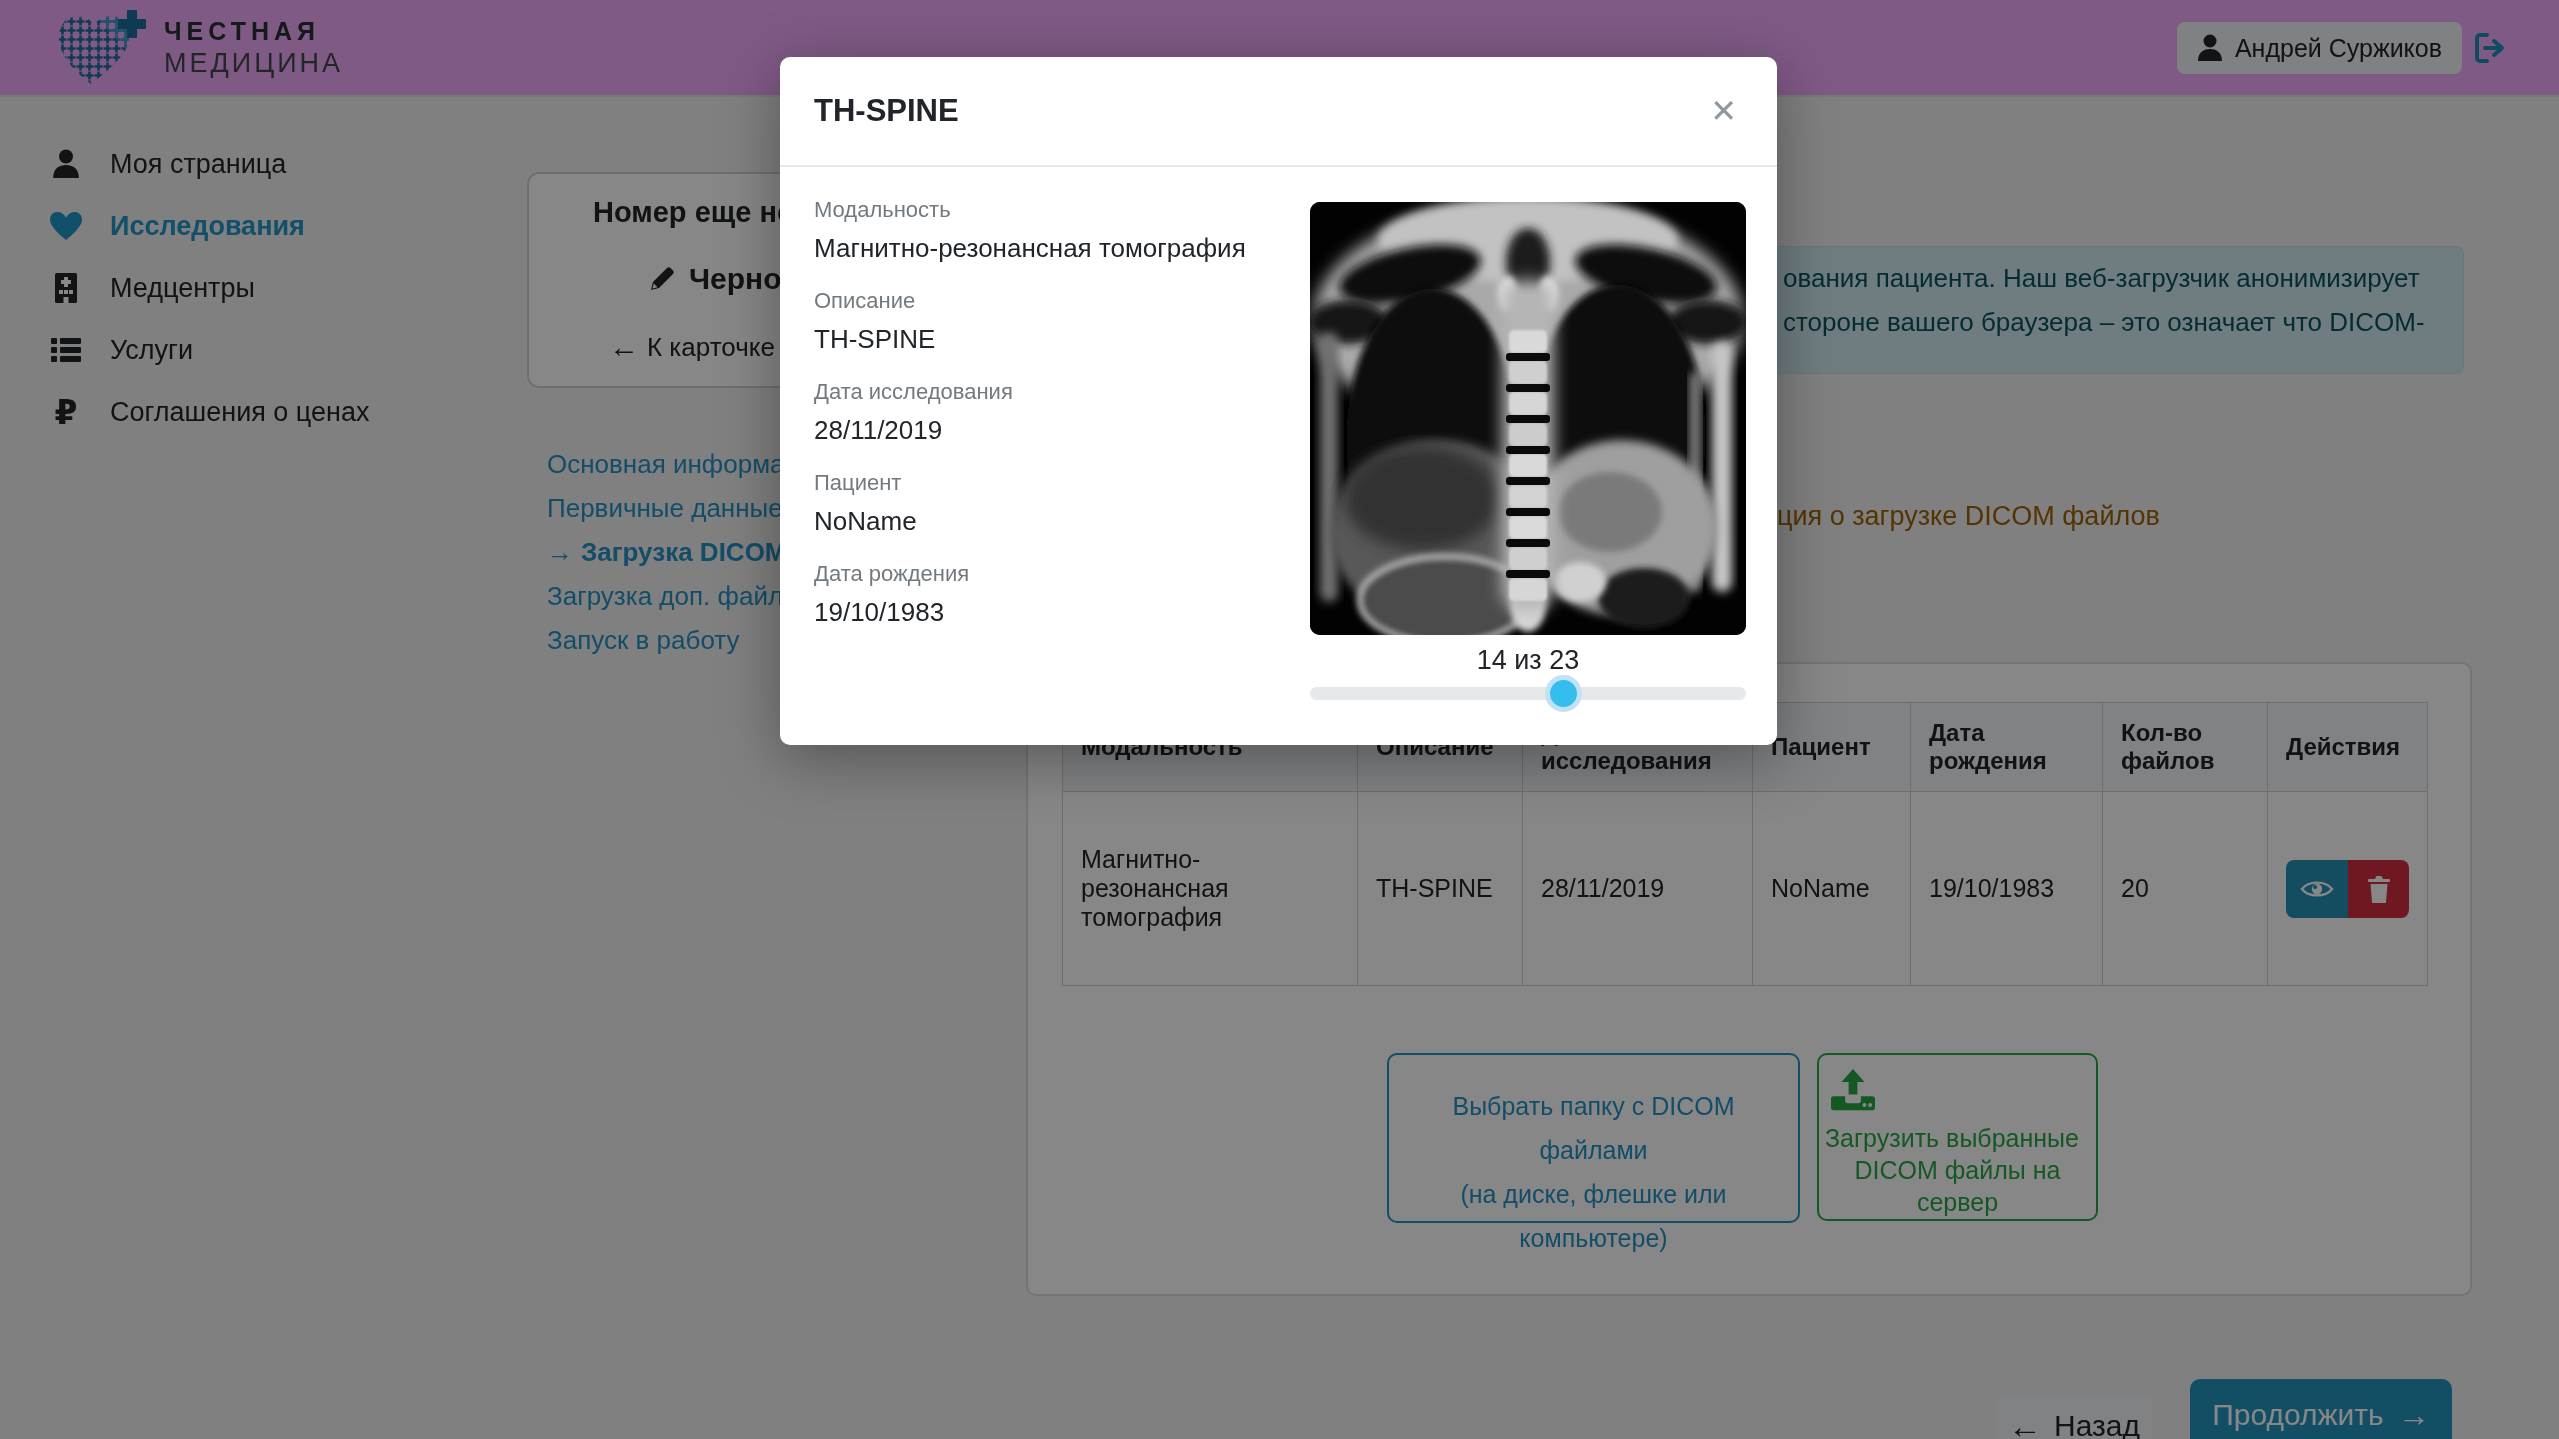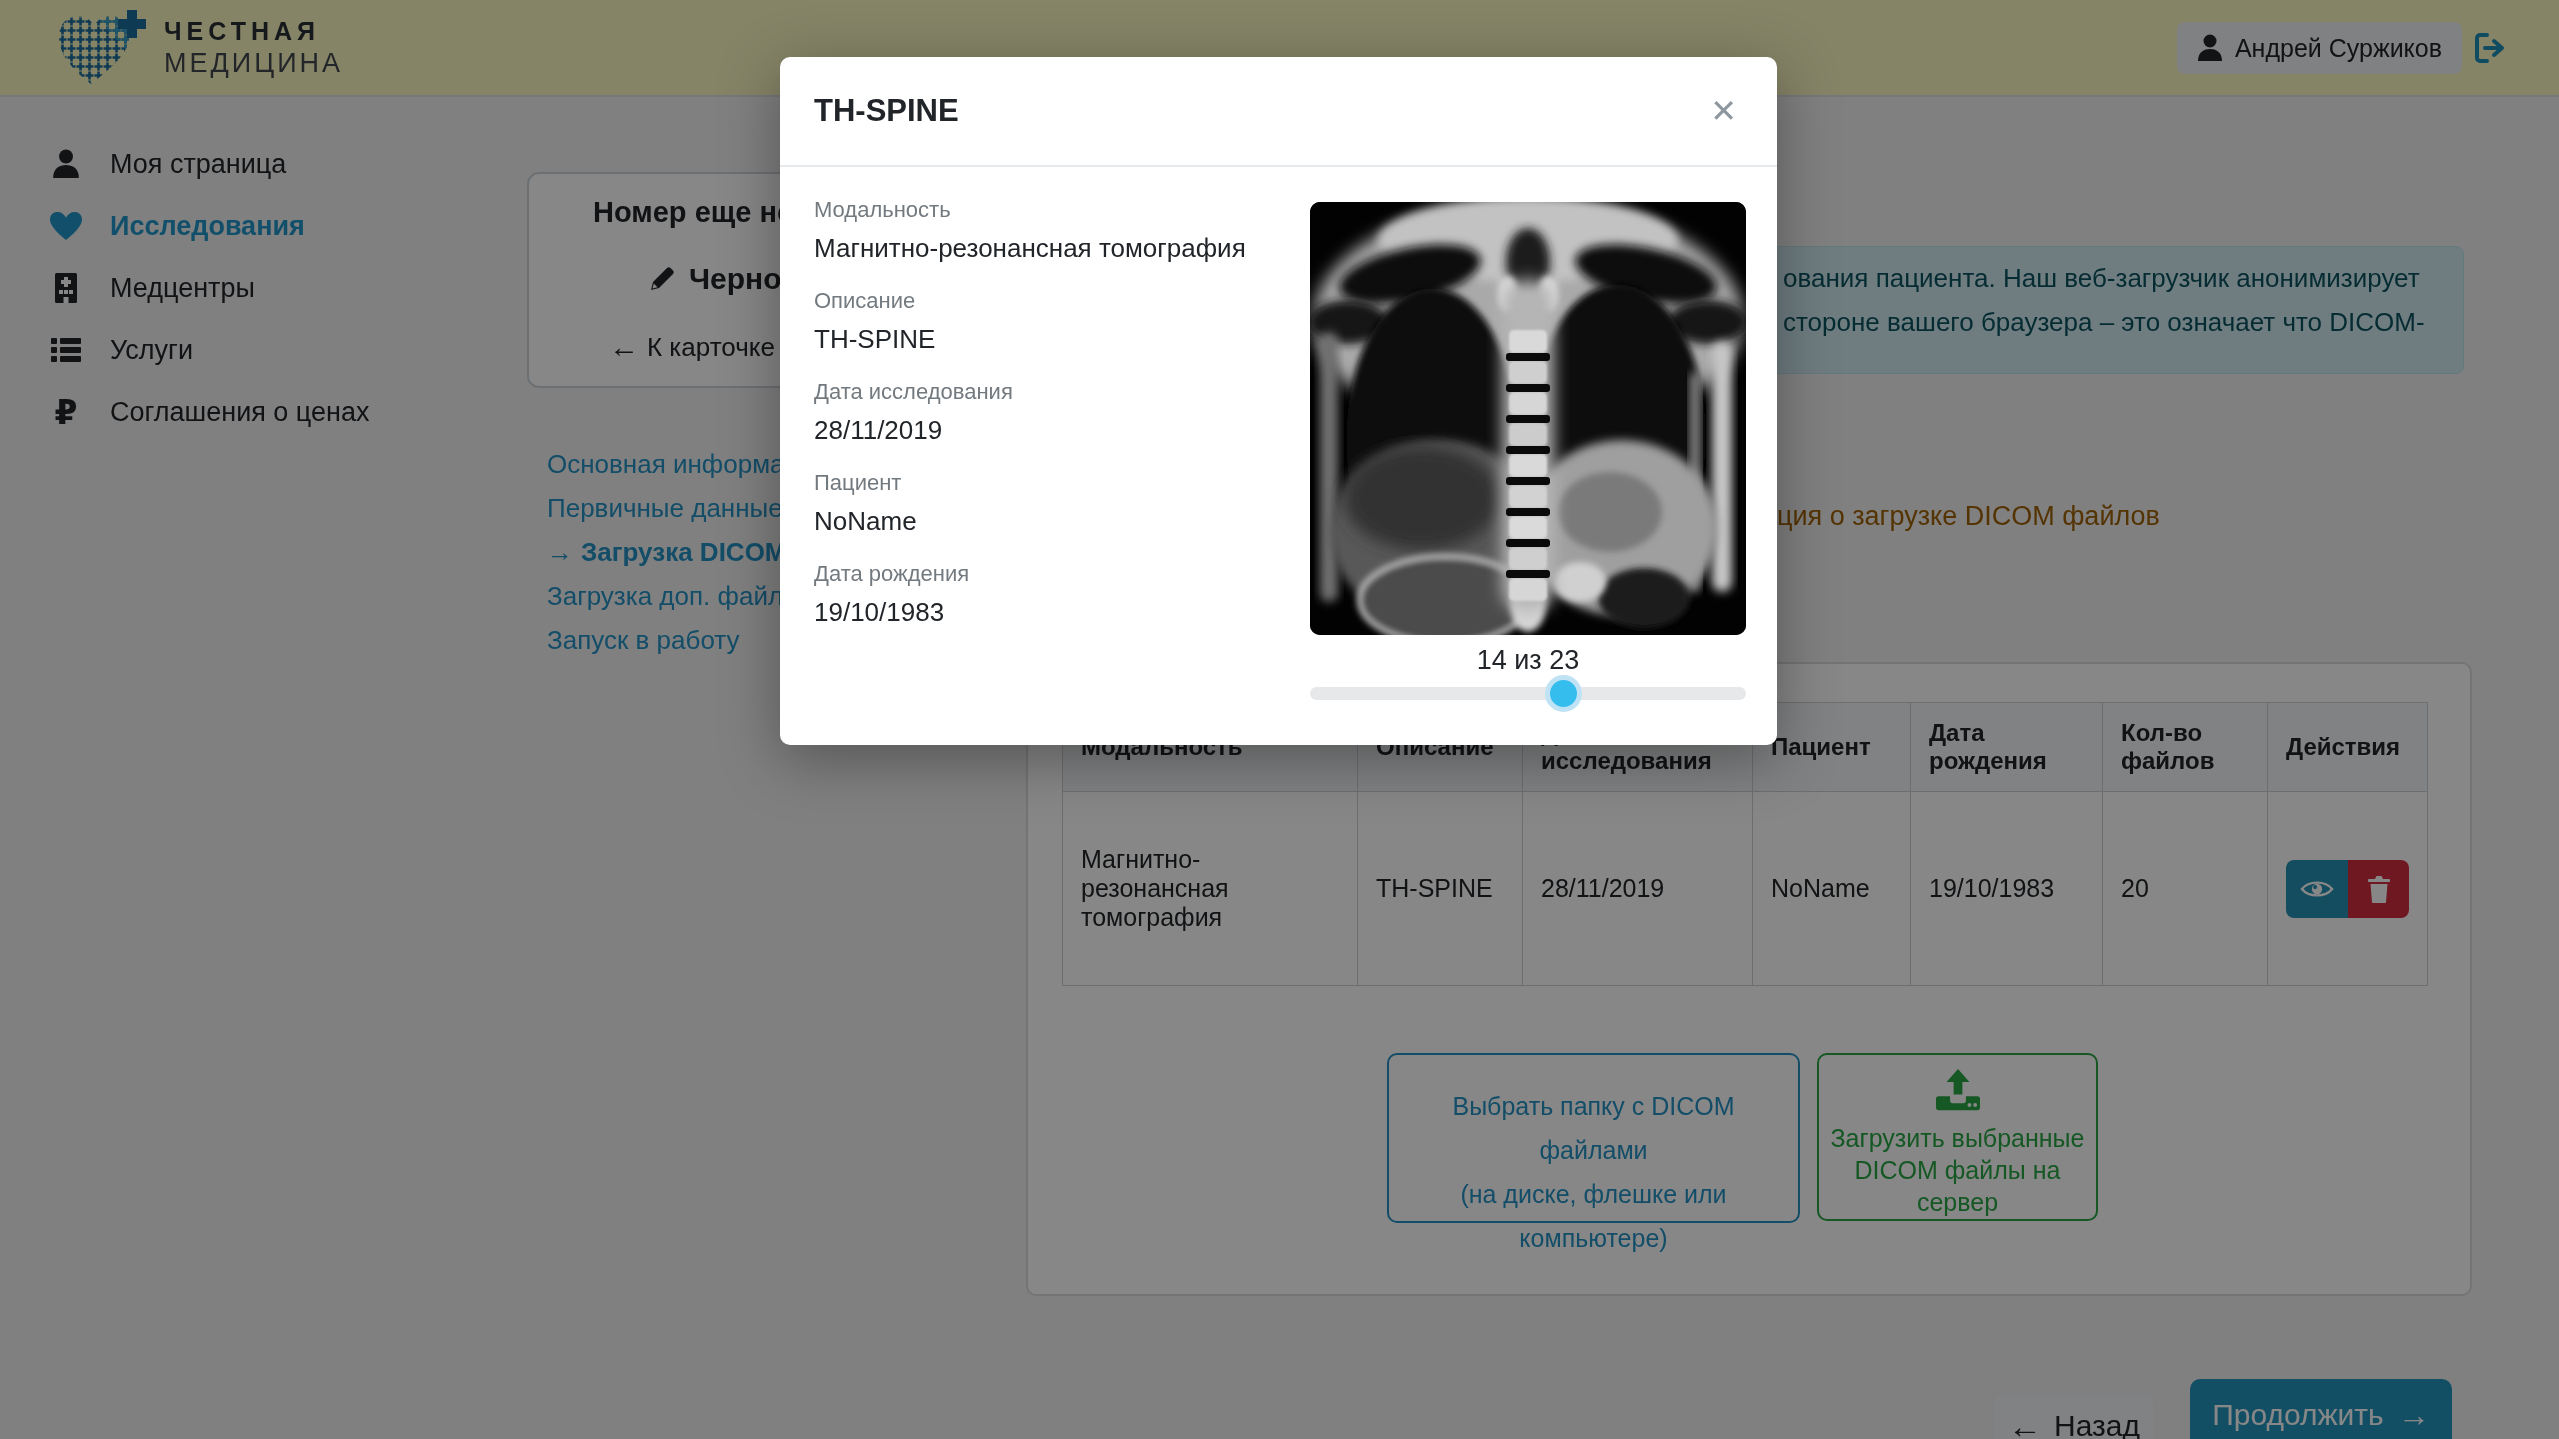--- a/index.html
+++ b/index.html
@@ -1,21 +1,21 @@
 <!DOCTYPE html>
 <html><head>
 <meta charset="utf-8">
 <style>
   html,body{margin:0;padding:0;background:#5f6165;}
   #canvas{position:relative;width:2559px;height:1439px;overflow:hidden;background:#f1f2f4;
           font-family:"Liberation Sans","DejaVu Sans",sans-serif;color:#212529;}
   .abs{position:absolute;}
 
   
-  .header{left:0;top:0;width:2559px;height:95px;background:#fef9c3;border-bottom:2px solid #dfe3e6;z-index:1;}
+  .header{left:0;top:0;width:2559px;height:95px;background:#f0abfc;border-bottom:2px solid #dfe3e6;z-index:1;}
   .logo{left:58px;top:8px;display:flex;align-items:center;gap:14px;}
   .logo-text .l1{font-size:25px;font-weight:bold;letter-spacing:5px;color:#2b3035;}
   .logo-text .l2{font-size:27px;letter-spacing:3px;color:#43494e;margin-top:2px;}
   .user-chip{right:97px;top:22px;height:52px;background:#f1f3f5;border-radius:8px;display:flex;
              align-items:center;gap:12px;padding:0 20px;font-size:25px;color:#212529;}
   .logout{right:52px;top:30px;width:36px;height:36px;}
 
   
   .sidebar{left:0;top:95px;width:490px;bottom:12px;padding-top:38px;z-index:1;}
   .side-item{height:62px;display:flex;align-items:center;padding-left:46px;font-size:27px;cursor:pointer;color:#212529;}
@@ -48,21 +48,21 @@
   table.dicom th{background:#f4f6f7;font-size:24px;font-weight:bold;height:60px;}
   table.dicom td{font-size:25px;height:165px;}
   .act-wrap{display:flex;}
   .btn-eye{width:64px;height:58px;background:#2592b4;border:none;border-radius:8px 0 0 8px;display:flex;align-items:center;justify-content:center;cursor:pointer;}
   .btn-trash{width:62px;height:58px;background:#d32f3f;border:none;border-radius:0 8px 8px 0;display:flex;align-items:center;justify-content:center;cursor:pointer;}
 
   .upload-blue{left:1387px;top:1053px;width:413px;height:170px;border:2px solid #2592c4;border-radius:10px;background:transparent;
                display:flex;flex-direction:column;align-items:center;cursor:pointer;z-index:1;}
   .upload-blue .txt{font-size:25px;color:#2592c4;line-height:44px;text-align:center;}
   .upload-green{left:1817px;top:1053px;width:281px;height:168px;border:2px solid #28a745;border-radius:10px;background:transparent;
-               display:flex;flex-direction:column;align-items:center;cursor:pointer;z-index:1;}
+               display:flex;flex-direction:column;align-items:flex-start;cursor:pointer;z-index:1;}
   .upload-green .txt{font-size:25px;color:#28a745;line-height:32px;text-align:center;}
 
   .btn-back{left:1995px;top:1395px;width:158px;height:62px;background:#f4f5f7;border:none;border-radius:8px;
             font-size:30px;color:#212529;display:flex;align-items:center;justify-content:center;gap:12px;cursor:pointer;z-index:1;
             font-family:inherit;}
   .btn-back .arr{font-weight:bold;font-size:34px;}
   .btn-continue{left:2190px;top:1379px;width:262px;height:72px;background:#2596be;border:none;border-radius:10px;
             font-size:30px;color:#fff;display:flex;align-items:center;justify-content:center;gap:14px;cursor:pointer;z-index:1;
             font-family:inherit;}
   .btn-continue .arr{font-size:32px;}

